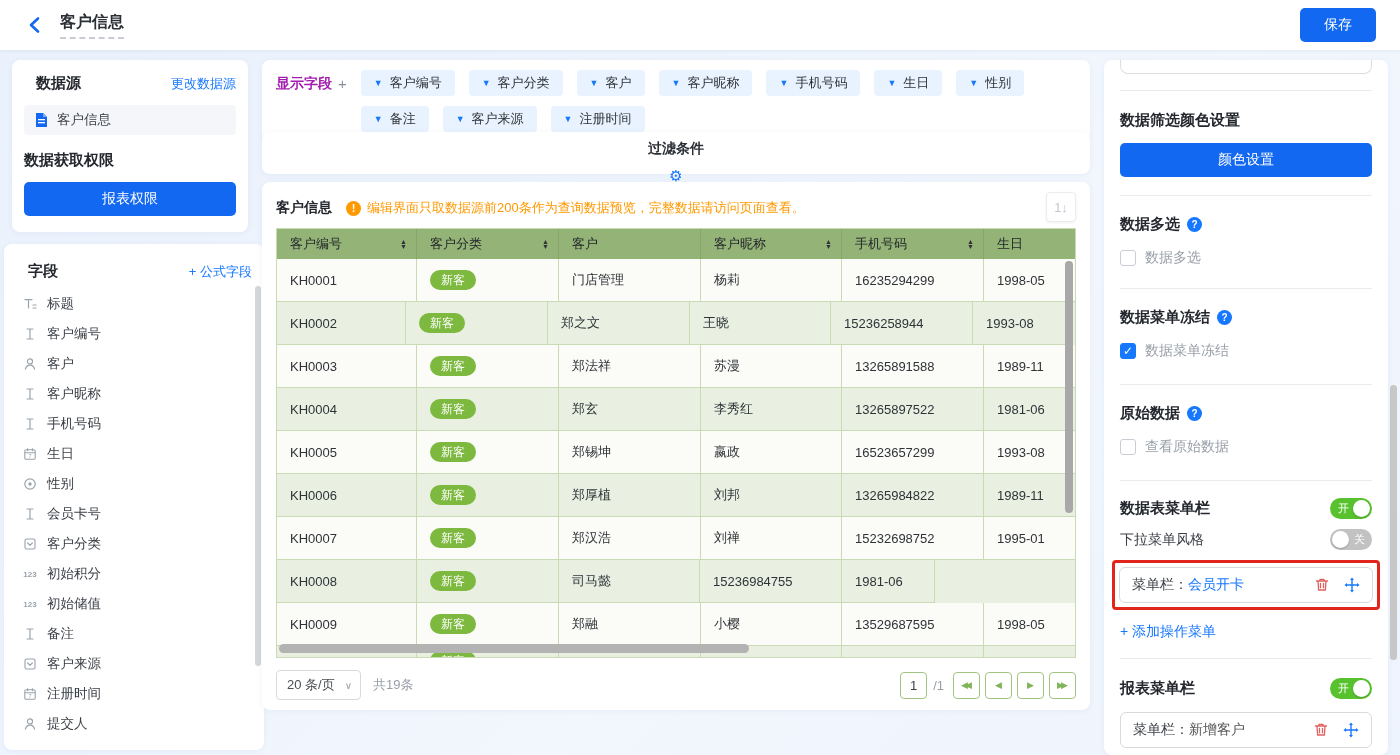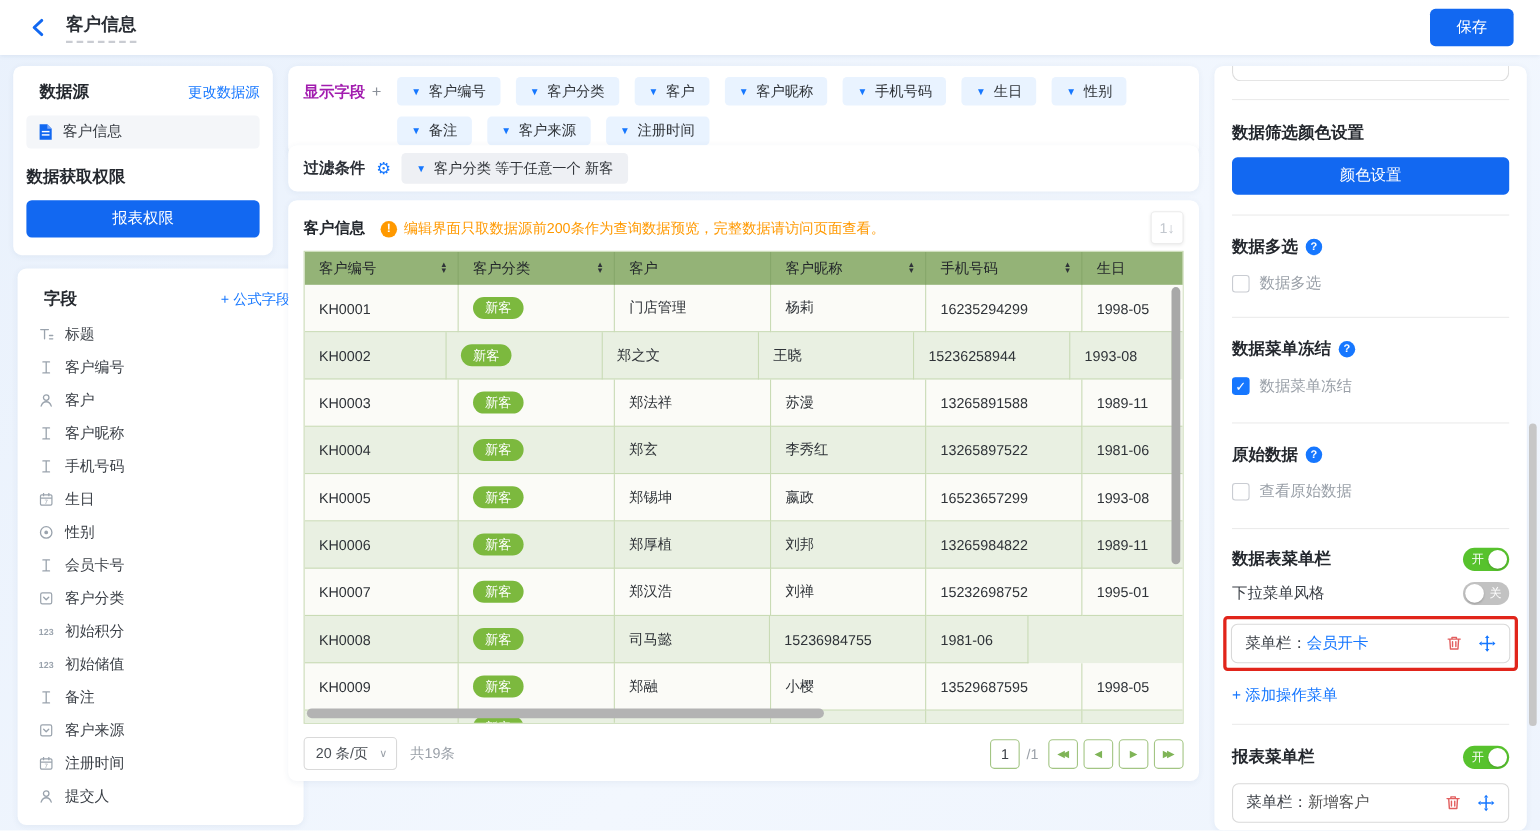--- a/index.html
+++ b/index.html
@@ -18,37 +18,37 @@
 
   
   .ds-card { left:12px; top:60px; width:236px; height:172px; padding:14px 12px; }
   .sec-head { display:flex; align-items:center; justify-content:space-between;margin-left:12px; }
   .sec-title { font-size:15px; font-weight:bold; color:#24282e; }
   .blue-link { font-size:13px; color:#1677ff; cursor:pointer; text-decoration:none; }
   .ds-item { margin-top:12px; background:#f4f6f9; border-radius:4px; height:30px; display:flex; align-items:center; padding:0 10px; font-size:13.5px; color:#3a3f46; gap:8px; }
   .perm-title { font-size:15px; font-weight:bold; margin-top:16px; color:#24282e; }
   .perm-btn { margin-top:12px; width:100%; height:34px; background:#1268f1; color:#fff; border:none; border-radius:5px; font-size:14px; cursor:pointer; }
 
-  .fields-card { left:16px; top:244px; width:260px; height:506px; padding:18px 12px; overflow:hidden; }
+  .fields-card { left:4px; top:244px; width:260px; height:506px; padding:18px 12px; overflow:hidden; }
   .field-list { margin-top:8px; }
   .field-item { height:30px; display:flex; align-items:center; gap:9px; padding-left:6px; font-size:13.5px; color:#3a3f46; cursor:grab; border-radius:4px; }
   .ficon { width:16px; height:16px; color:#9aa3ad; display:flex; align-items:center; justify-content:center; flex:0 0 16px; }
   .ficon svg { width:14px; height:14px; display:block; }
   .num-glyph { font-size:8px; letter-spacing:0; color:#9aa3ad; font-weight:bold; }
   .fields-scrollbar { position:absolute; right:3px; top:42px; width:6px; height:380px; background:#d4d6da; border-radius:3px; }
 
   
   .chips-card { left:262px; top:60px; width:828px; min-height:64px; padding:10px 14px; display:flex; align-items:flex-start; }
   .chips-label { font-size:14px; color:#a21caf; font-weight:bold; margin-top:5px; white-space:nowrap; }
   .chips-plus { color:#8a9099; font-size:15px; margin:5px 6px 0 6px; cursor:pointer; }
   .chips-wrap { display:flex; flex-wrap:wrap; gap:10px 14px; margin-left:8px; }
   .chip { background:#e9f3ff; border-radius:4px; padding:4px 13px; font-size:13px; color:#2f3338; display:inline-flex; align-items:center; gap:7px; cursor:pointer; white-space:nowrap; }
   .tri { color:#1677ff; font-size:9px; }
 
-  .filter-card { left:262px; top:132px; width:828px; height:42px; padding:8px 14px; display:flex; align-items:center; gap:10px; }
+  .filter-card { left:262px; top:132px; width:828px; height:42px; padding:8px 14px; display:flex; align-items:center; gap:10px;flex-direction:column; }
   .filter-label { font-size:14px; font-weight:bold; color:#2b2f36; }
   .gear { color:#1677ff; font-size:15px; cursor:pointer; line-height:1; }
   .filter-chip { background:#eef0f4; border-radius:4px; padding:5px 13px; font-size:13px; color:#2f3338; display:inline-flex; align-items:center; gap:7px; cursor:pointer; }
 
   .table-card { left:262px; top:182px; width:828px; height:528px; padding:10px 14px; }
   .table-head-row { display:flex; align-items:center; height:32px; position:relative; }
   .table-title { font-size:14px; font-weight:bold; color:#24282e; margin-right:14px; }
   .notice { display:flex; align-items:center; gap:6px; color:#ff9900; font-size:13px; }
   .warn-ic { width:15px; height:15px; border-radius:50%; background:#ff9900; color:#fff; font-size:11px; font-weight:bold; display:flex; align-items:center; justify-content:center; flex:0 0 15px; }
   .sort-tool { position:absolute; right:0; top:0; width:30px; height:30px; border:1px solid #ececec; border-radius:4px; box-shadow:0 1px 3px rgba(0,0,0,.06); color:#c2c7ce; font-size:13px; display:flex; align-items:center; justify-content:center; cursor:pointer; background:#fff; }

